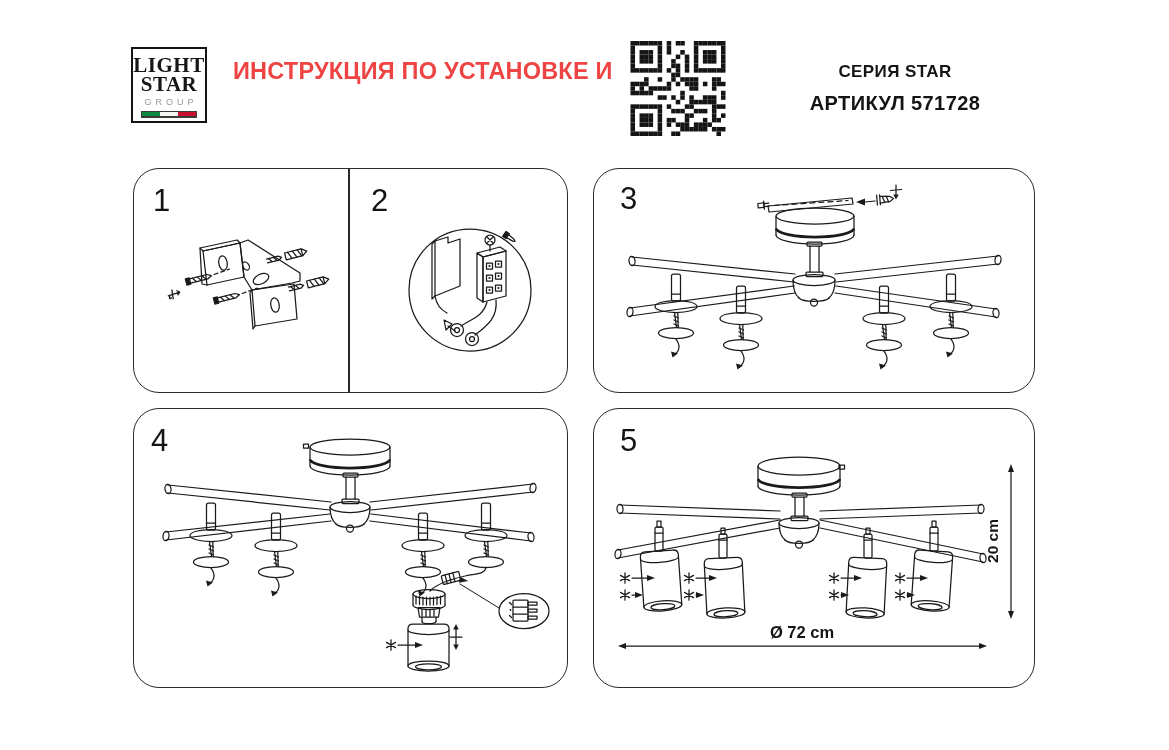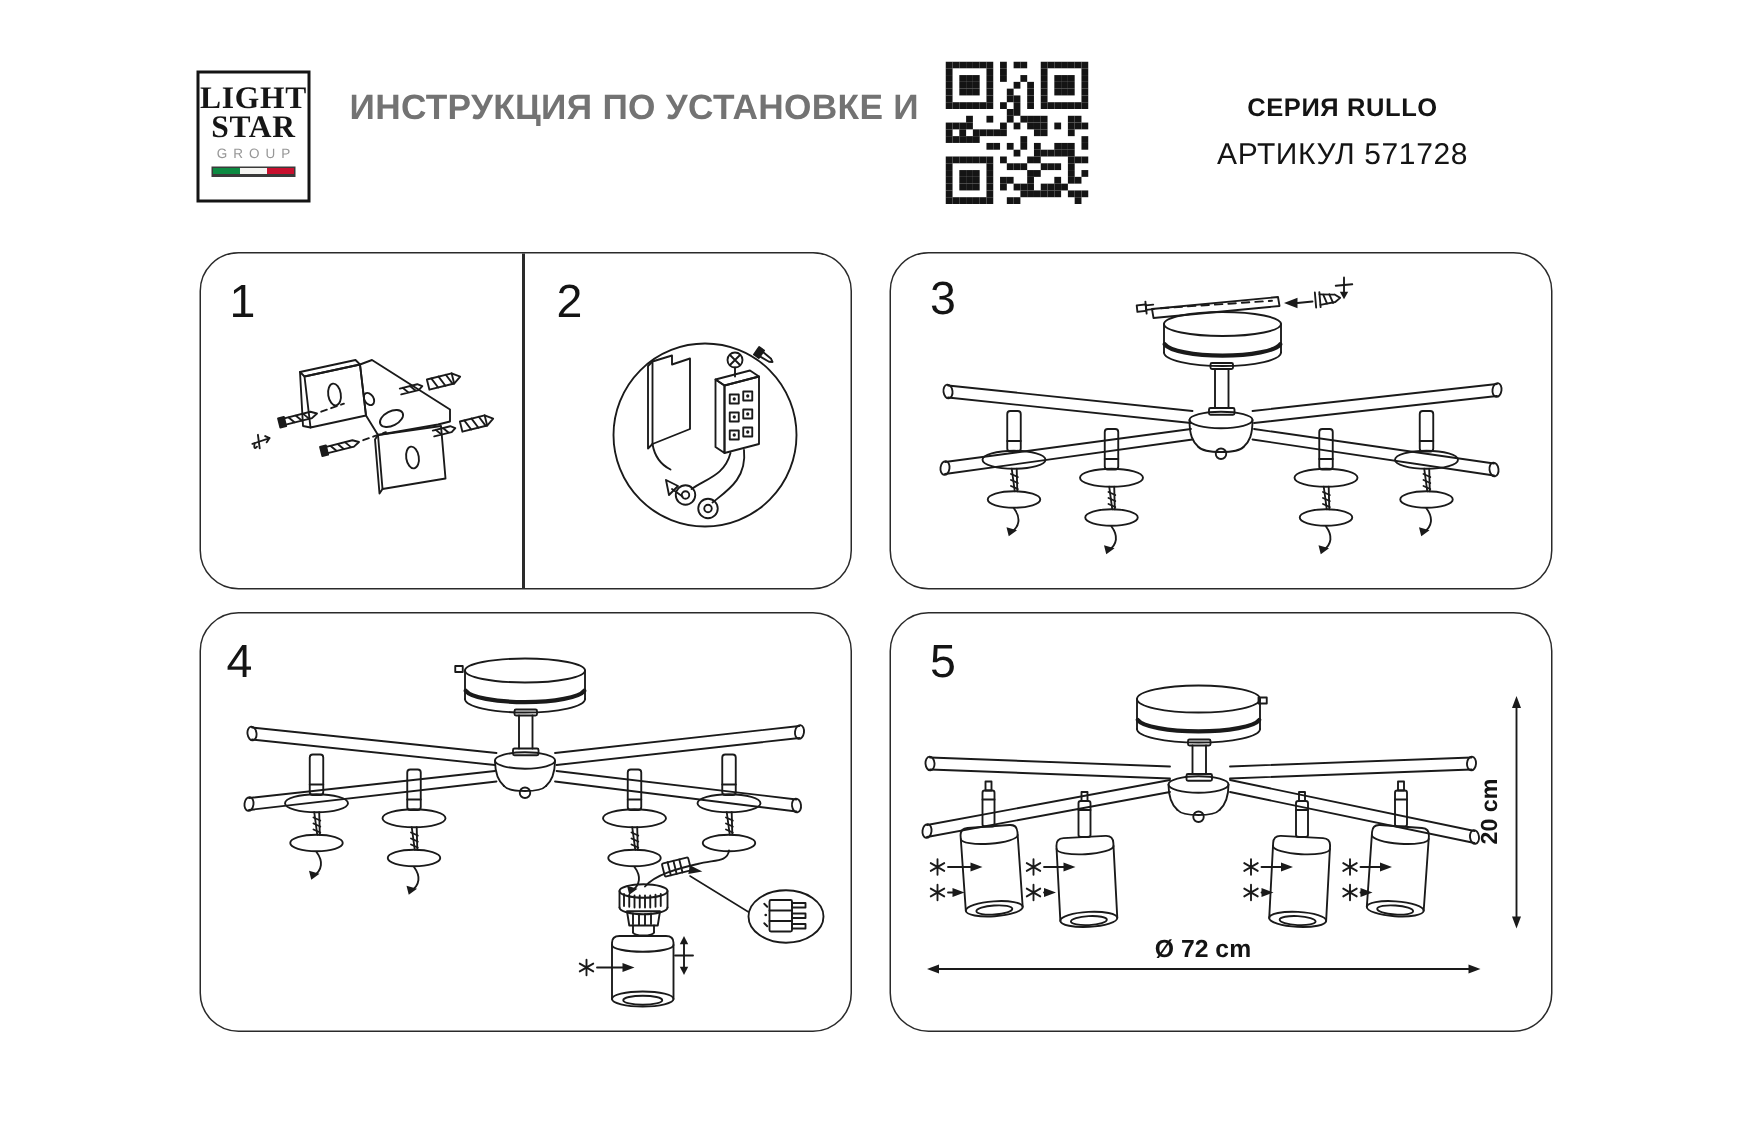--- a/index.html
+++ b/index.html
@@ -2,32 +2,32 @@
 <html style="--ink: #1a1a1a; --paper: #ffffff; --flag-green: #0d8a42; --flag-white: #f5f5f2; --flag-red: #c8102e; --logo-gray: #979797;"><head>
 <meta charset="utf-8">
 <style>
   *{margin:0;padding:0;box-sizing:border-box}
   html,body{width:1169px;height:750px}
   body{background:#fff;font-family:"Liberation Sans",sans-serif;color:var(--ink,#1a1a1a);position:relative;overflow:hidden}
   .abs{position:absolute}
   .sheet{position:absolute;inset:0;background:var(--paper,#fff)}
 
   
-  .logo-box{left:131px;top:47px;width:76px;height:88px;border:2px solid #141414;display:flex;flex-direction:column;align-items:center;padding-top:7px;background:#fff}
+  .logo-box{left:131px;top:47px;width:76px;height:76px;border:2px solid #141414;display:flex;flex-direction:column;align-items:center;padding-top:7px;background:#fff}
   .logo-word{font-family:"Liberation Serif",serif;font-weight:700;font-size:21px;line-height:19px;letter-spacing:.5px;color:#161616}
   .logo-group{font-size:9px;letter-spacing:4px;text-indent:4px;color:var(--logo-gray,#979797);margin-top:3px;font-weight:400}
   .flag{margin-top:4px;width:56px;height:7px;display:flex;border:1px solid #3a3a3a;border-bottom-width:2px}
   .flag-green{flex:1;background:var(--flag-green,#0d8a42)}
   .flag-white{flex:1;background:var(--flag-white,#f5f5f2)}
   .flag-red{flex:1;background:var(--flag-red,#c8102e)}
-  .title{left:233px;top:57px;font-weight:700;font-size:23.5px;line-height:28px;letter-spacing:.2px;color:#737373}
+  .title{left:233px;top:57px;font-weight:700;font-size:23.5px;line-height:28px;letter-spacing:.2px;color:#ef4444}
   .qr{left:629px;top:41px;width:98px;height:95px}
   .series-block{left:770px;top:62px;width:250px;text-align:center;color:#141414}
   .series{font-weight:700;font-size:17px;letter-spacing:.4px}
-  .article{font-weight:400;font-size:20px;letter-spacing:.4px;margin-top:10px}
+  .article{font-weight:700;font-size:20px;letter-spacing:.4px;margin-top:10px}
 
   
   .panel{position:absolute;border:1.5px solid #2a2a2a;border-radius:26px;background:#fff}
   #panelA{left:133px;top:168px;width:435px;height:225px}
   #panelB{left:593px;top:168px;width:442px;height:225px}
   #panelC{left:133px;top:408px;width:435px;height:280px}
   #panelD{left:593px;top:408px;width:442px;height:280px}
   .divider{position:absolute;left:214px;top:0;bottom:0;width:1.5px;background:#2a2a2a}
   .step-num{position:absolute;font-size:31px;font-weight:400;color:#141414}
   .panel svg{position:absolute;color:#1a1a1a}
@@ -271,21 +271,21 @@
         <rect x="18.4" y="92" width="4.6" height="4.6"></rect>
         <rect x="23" y="92" width="4.6" height="4.6"></rect>
         <rect x="27.599999999999998" y="92" width="4.6" height="4.6"></rect>
         <rect x="41.4" y="92" width="4.6" height="4.6"></rect>
         <rect x="46" y="92" width="4.6" height="4.6"></rect>
         <rect x="87.39999999999999" y="92" width="4.6" height="4.6"></rect>
       </svg>
   </div>
 
   <div class="abs series-block">
-    <div class="series">СЕРИЯ RULLO</div>
+    <div class="series">СЕРИЯ STAR</div>
     <div class="article">АРТИКУЛ 571728</div>
   </div>
 
   <div class="panel" id="panelA">
     <div class="divider"></div>
     <div class="step-num" style="left:19px;top:14px">1</div>
     <div class="step-num" style="left:237px;top:14px">2</div>
 
     <svg width="215" height="222" viewBox="0 0 215 222" style="left:0;top:0">
       <g class="draw">

